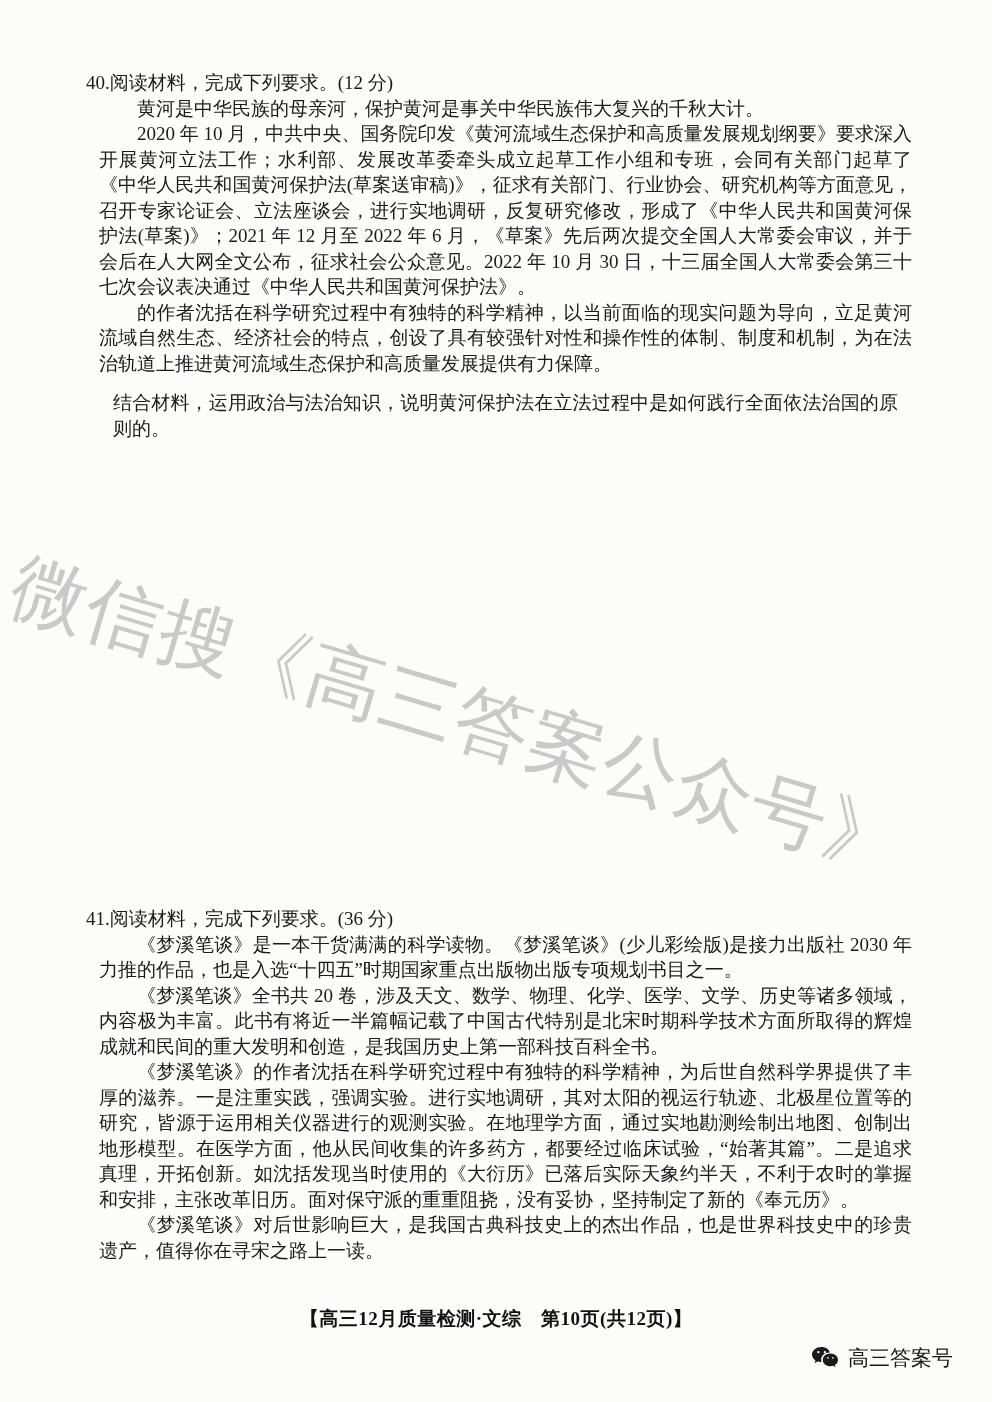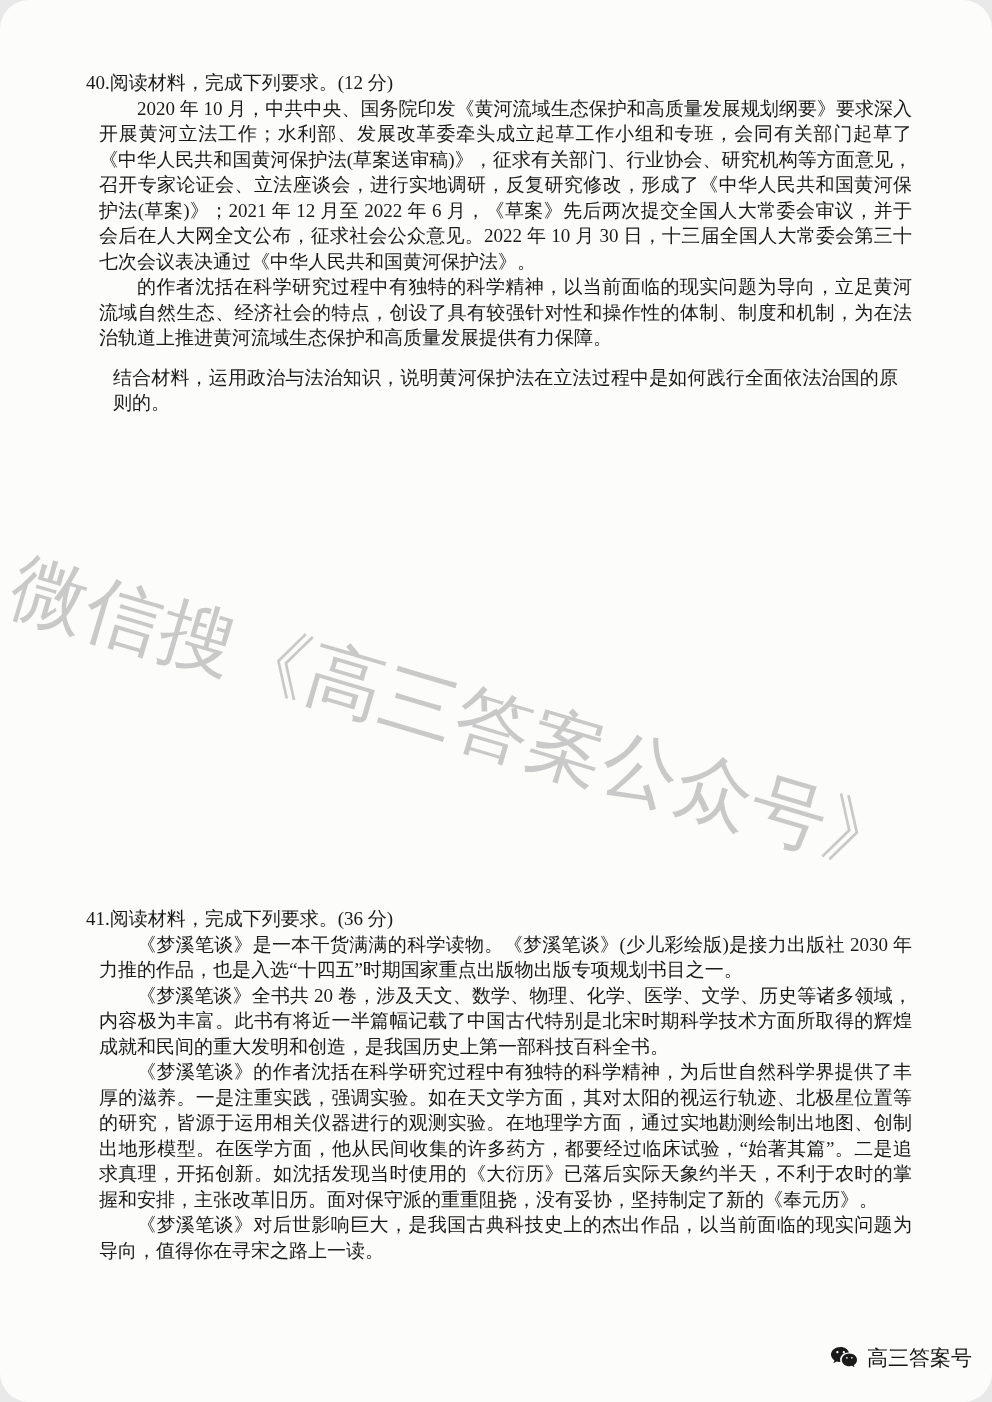--- a/index.html
+++ b/index.html
@@ -9,21 +9,20 @@
   }
   .page {
     position: relative;
     width: 992px;
     height: 1402px;
     margin: 0 auto;
     background: #fcfcfa;
     overflow: hidden;
     font-family: "Liberation Serif", "DejaVu Serif", serif;
     color: #1a1a1a;
-    border-radius: 29px;
   }
   .question {
     position: absolute;
     left: 0;
     right: 0;
     padding: 0 80px 0 86px;
     font-size: 19px;
     line-height: 25.5px;
     text-align: justify;
   }
@@ -62,58 +61,60 @@
     top: 1306px;
     text-align: center;
     font-size: 19px;
     font-weight: bold;
     letter-spacing: 0.5px;
     color: #111;
   }
   .badge {
     position: absolute;
     top: 1344px;
-    right: 20px;
+    right: 39px;
     display: flex;
     align-items: center;
     gap: 9px;
     font-size: 21px;
     color: #161616;
   }
   .badge .icon {
     display: inline-flex;
     align-items: center;
   }
 </style>
 </head>
 <body>
 
 <div class="page">
 
   <section class="question" id="q40">
     <p class="q-header">40.阅读材料，完成下列要求。(12 分)</p>
     <div class="q-body">
+      <p class="para">黄河是中华民族的母亲河，保护黄河是事关中华民族伟大复兴的千秋大计。</p>
       <p class="para">2020 年 10 月，中共中央、国务院印发《黄河流域生态保护和高质量发展规划纲要》要求深入开展黄河立法工作；水利部、发展改革委牵头成立起草工作小组和专班，会同有关部门起草了《中华人民共和国黄河保护法(草案送审稿)》，征求有关部门、行业协会、研究机构等方面意见，召开专家论证会、立法座谈会，进行实地调研，反复研究修改，形成了《中华人民共和国黄河保护法(草案)》；2021 年 12 月至 2022 年 6 月，《草案》先后两次提交全国人大常委会审议，并于会后在人大网全文公布，征求社会公众意见。2022 年 10 月 30 日，十三届全国人大常委会第三十七次会议表决通过《中华人民共和国黄河保护法》。</p>
       <p class="para">的作者沈括在科学研究过程中有独特的科学精神，以当前面临的现实问题为导向，立足黄河流域自然生态、经济社会的特点，创设了具有较强针对性和操作性的体制、制度和机制，为在法治轨道上推进黄河流域生态保护和高质量发展提供有力保障。</p>
       <p class="task">结合材料，运用政治与法治知识，说明黄河保护法在立法过程中是如何践行全面依法治国的原则的。</p>
     </div>
   </section>
 
   <div class="watermark" style="color: rgb(201, 201, 201);">微信搜《高三答案公众号》</div>
 
   <section class="question" id="q41">
     <p class="q-header">41.阅读材料，完成下列要求。(36 分)</p>
     <div class="q-body">
       <p class="para">《梦溪笔谈》是一本干货满满的科学读物。《梦溪笔谈》(少儿彩绘版)是接力出版社 2030 年力推的作品，也是入选“十四五”时期国家重点出版物出版专项规划书目之一。</p>
       <p class="para">《梦溪笔谈》全书共 20 卷，涉及天文、数学、物理、化学、医学、文学、历史等诸多领域，内容极为丰富。此书有将近一半篇幅记载了中国古代特别是北宋时期科学技术方面所取得的辉煌成就和民间的重大发明和创造，是我国历史上第一部科技百科全书。</p>
-      <p class="para">《梦溪笔谈》的作者沈括在科学研究过程中有独特的科学精神，为后世自然科学界提供了丰厚的滋养。一是注重实践，强调实验。如在天文学方面，其对太阳的视运行轨迹、北极星位置等的研究，皆源于运用相关仪器进行的观测实验。在地理学方面，通过实地勘测绘制出地图、创制出地形模型。在医学方面，他从民间收集的许多药方，都要经过临床试验，“始著其篇”。二是追求真理，开拓创新。如沈括发现当时使用的《大衍历》已落后实际天象约半天，不利于农时的掌握和安排，主张改革旧历。面对保守派的重重阻挠，没有妥协，坚持制定了新的《奉元历》。</p>
-      <p class="para">《梦溪笔谈》对后世影响巨大，是我国古典科技史上的杰出作品，以当前面临的现实问题为导向，值得你在寻宋之路上一读。</p>
+      <p class="para">《梦溪笔谈》的作者沈括在科学研究过程中有独特的科学精神，为后世自然科学界提供了丰厚的滋养。一是注重实践，强调实验。进行实地调研，其对太阳的视运行轨迹、北极星位置等的研究，皆源于运用相关仪器进行的观测实验。在地理学方面，通过实地勘测绘制出地图、创制出地形模型。在医学方面，他从民间收集的许多药方，都要经过临床试验，“始著其篇”。二是追求真理，开拓创新。如沈括发现当时使用的《大衍历》已落后实际天象约半天，不利于农时的掌握和安排，主张改革旧历。面对保守派的重重阻挠，没有妥协，坚持制定了新的《奉元历》。</p>
+      <p class="para">《梦溪笔谈》对后世影响巨大，是我国古典科技史上的杰出作品，也是世界科技史中的珍贵遗产，值得你在寻宋之路上一读。</p>
     </div>
   </section>
 
+  <div class="footer">【高三12月质量检测·文综　第10页(共12页)】</div>
 
   <div class="badge">
     <span class="icon">
       <svg width="28" height="24" viewBox="0 0 28 24" aria-hidden="true">
         <g fill="#1a1a1a">
           <path d="M10.6 1C5.3 1 1 4.4 1 8.6c0 2.4 1.4 4.5 3.5 5.9l-1.1 2.7 3.2-1.7c1 .3 2 .5 3 .5.3 0 .6 0 .9-.1-.2-.7-.4-1.4-.4-2.2 0-4 3.7-7.2 8.2-7.2h.6C18 3.2 14.6 1 10.6 1zM7.4 5.1c.6 0 1.1.5 1.1 1.1s-.5 1.1-1.1 1.1-1.1-.5-1.1-1.1.5-1.1 1.1-1.1zm6.4 0c.6 0 1.1.5 1.1 1.1s-.5 1.1-1.1 1.1-1.1-.5-1.1-1.1.5-1.1 1.1-1.1z"></path>
           <path d="M27 13.9c0-3.5-3.4-6.3-7.6-6.3s-7.6 2.8-7.6 6.3 3.4 6.3 7.6 6.3c.9 0 1.7-.1 2.5-.4l2.7 1.5-.9-2.3c2-1.1 3.3-3 3.3-5.1zm-10.1-1.2c-.5 0-.9-.4-.9-.9s.4-.9.9-.9.9.4.9.9-.4.9-.9.9zm5 0c-.5 0-.9-.4-.9-.9s.4-.9.9-.9.9.4.9.9-.4.9-.9.9z"></path>
         </g>
       </svg>
     </span>

